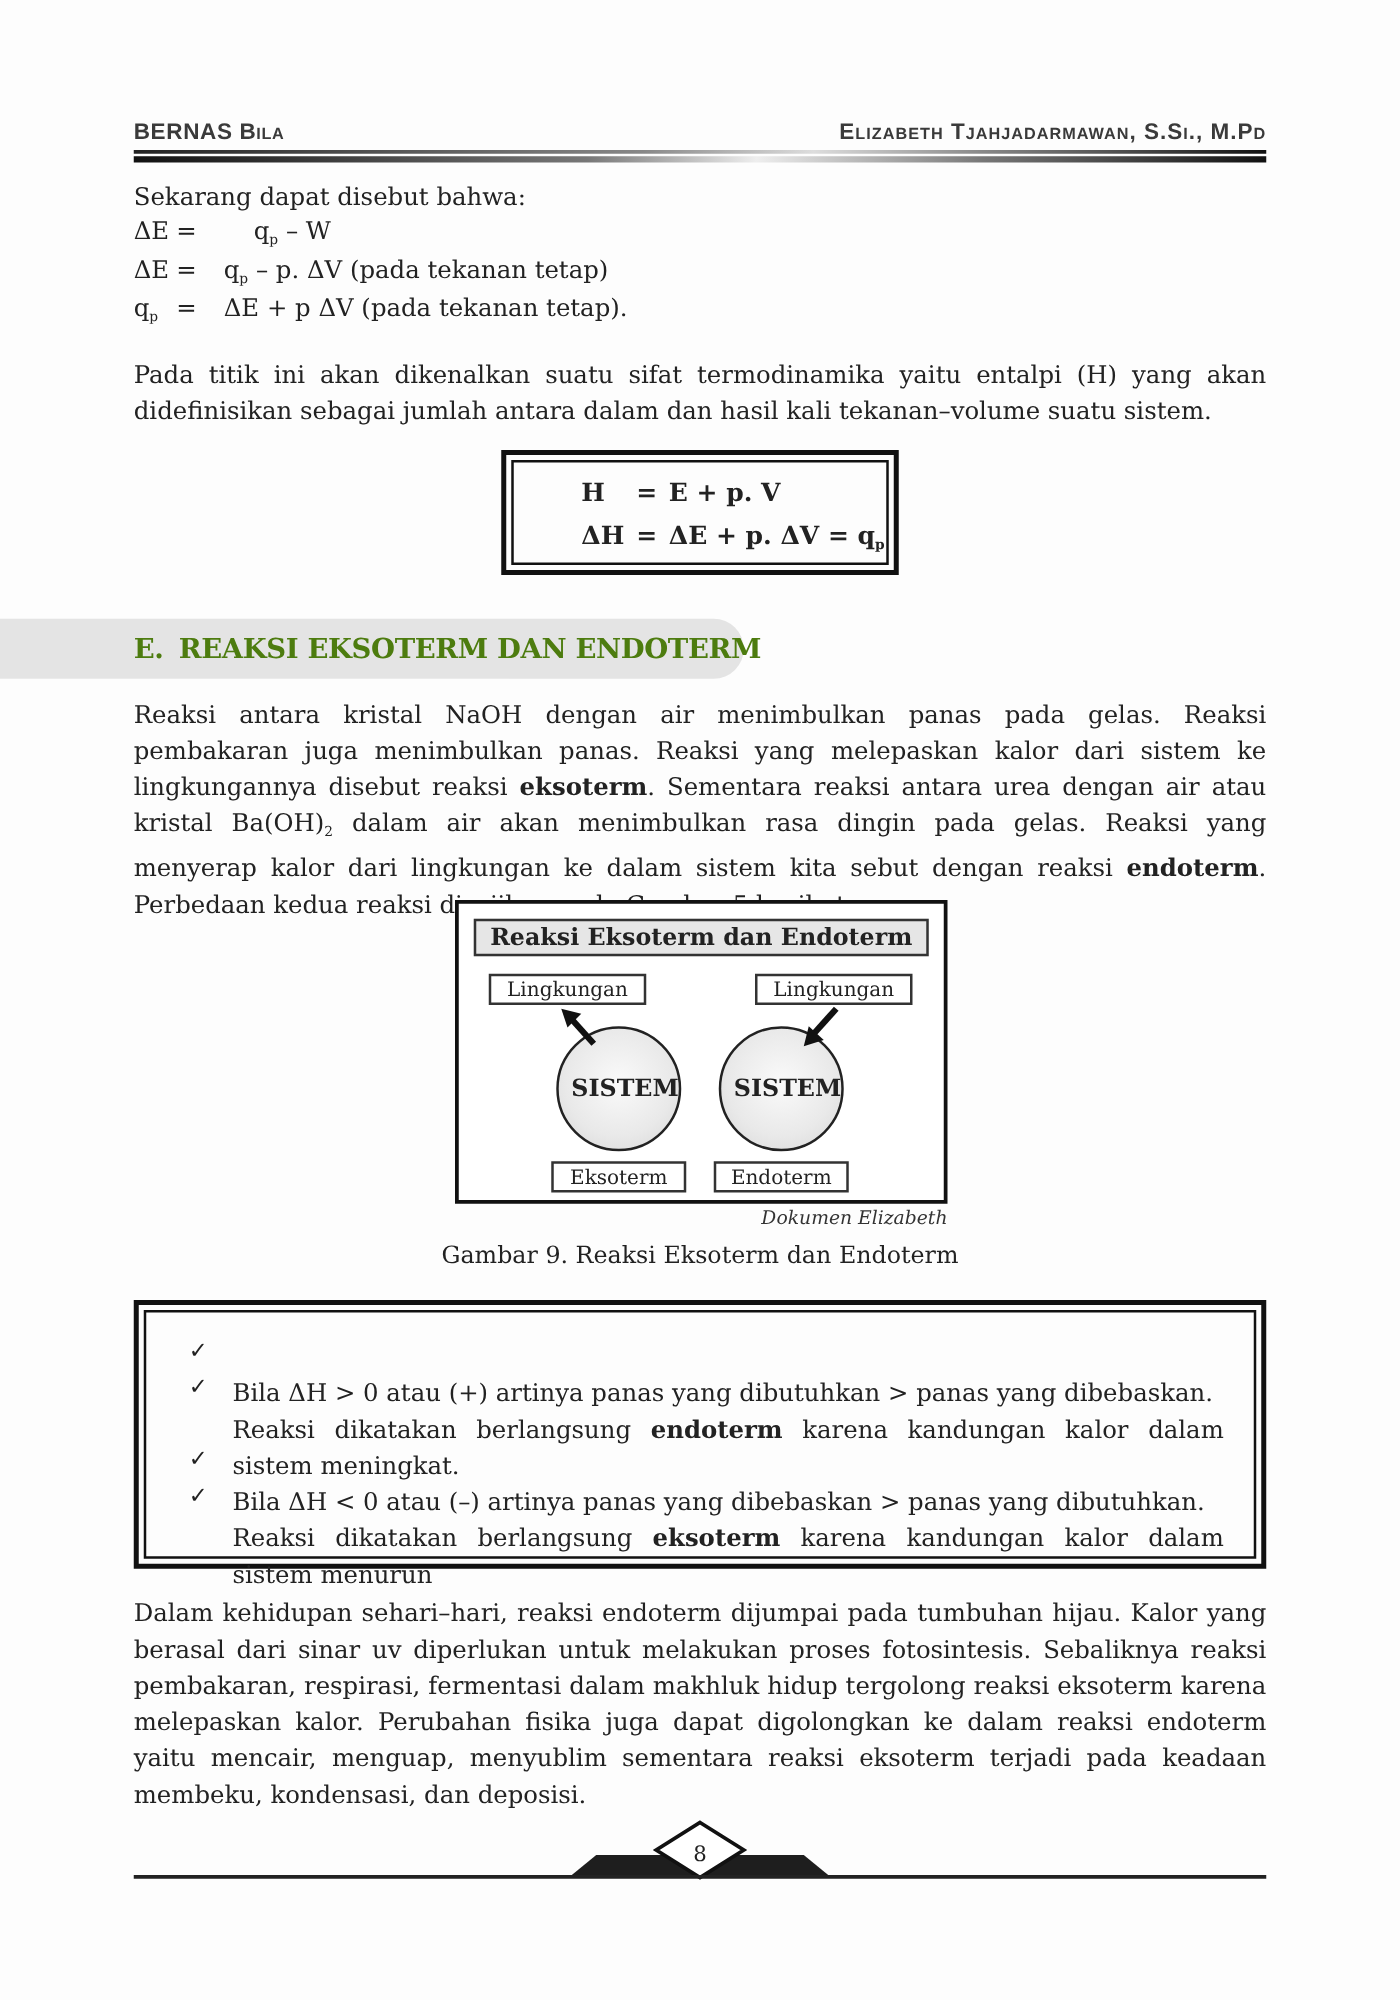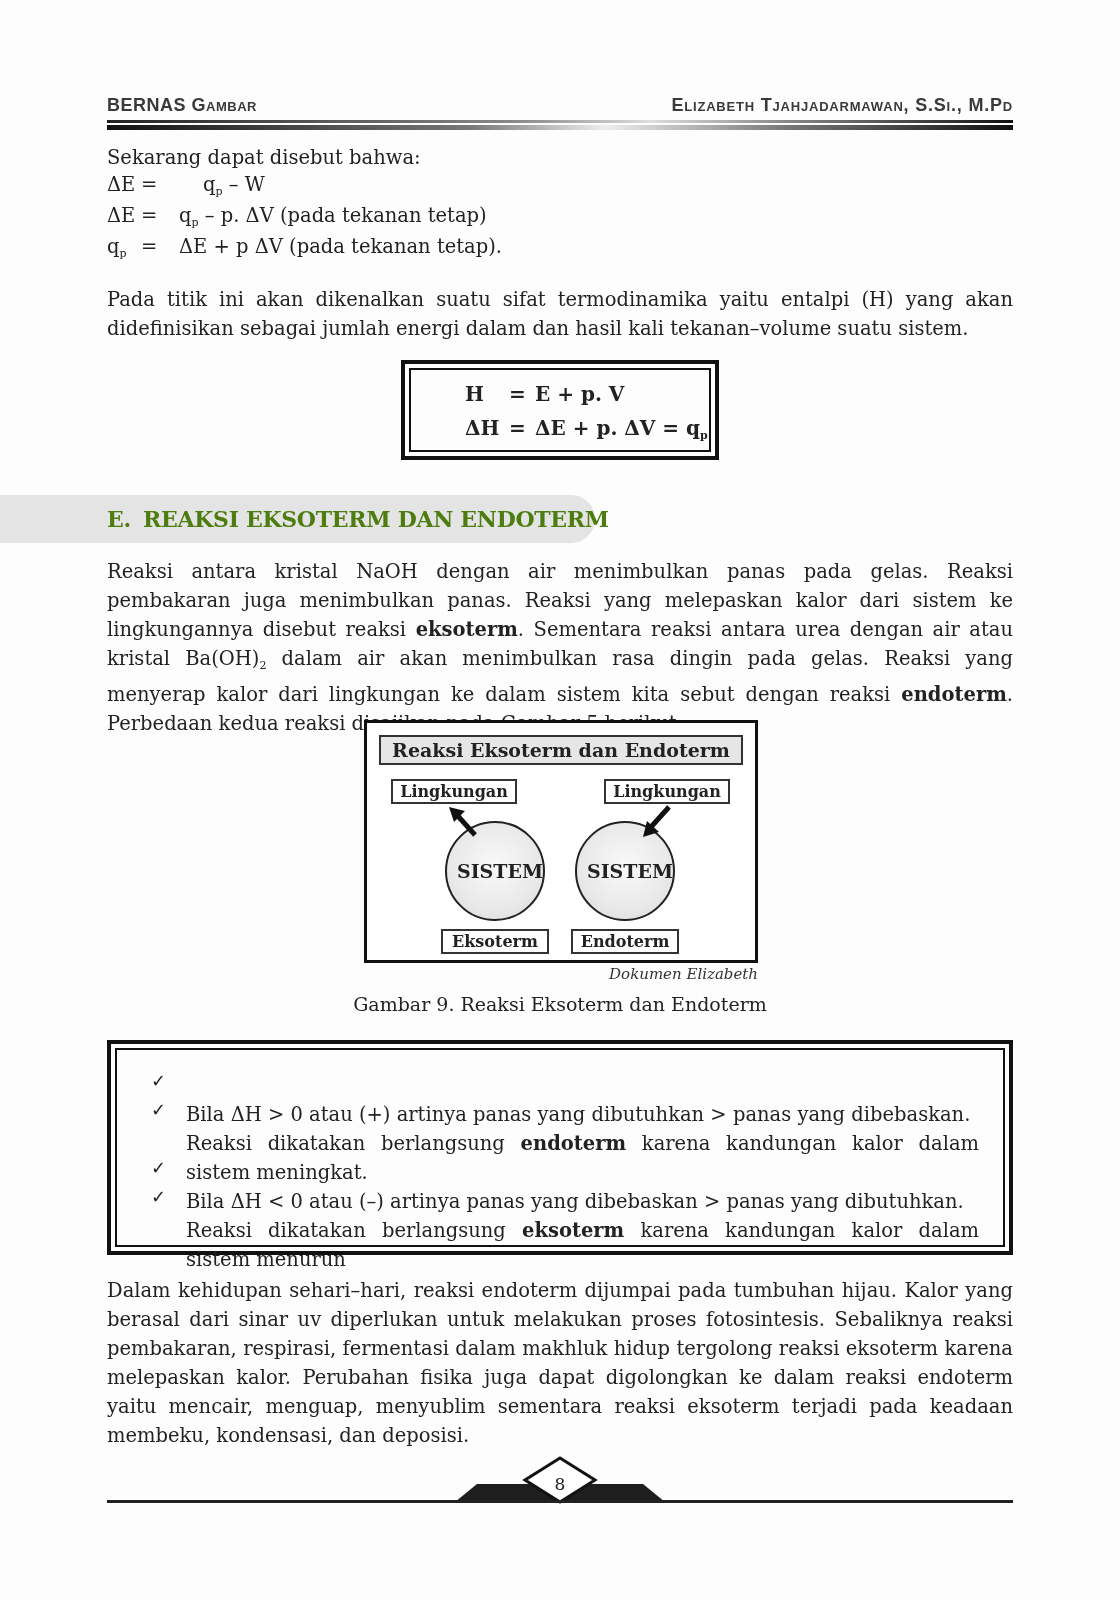--- a/index.html
+++ b/index.html
@@ -22,41 +22,41 @@
   .fbox{left:401px;top:360px;width:318px;height:100px;border:4px solid #111;box-sizing:border-box;}
   .fbox-inner{position:absolute;left:4px;top:4px;right:4px;bottom:4px;border:2px solid #111;}
   .frow{position:absolute;font-weight:bold;font-size:20px;white-space:nowrap;}
   
   .sec{left:0;top:495px;width:595px;height:48px;background:#e4e4e4;border-radius:0 26px 26px 0;}
   .sec-text{left:107px;top:506px;font-weight:bold;font-size:22px;letter-spacing:-0.3px;color:#4d7c0f;}
   
   .fig{left:364px;top:720px;width:394px;height:243px;border:3px solid #111;box-sizing:border-box;background:#fff;}
   .fig-title{position:absolute;left:12px;top:12px;width:364px;height:30px;background:#e6e6e6;border:2px solid #333;box-sizing:border-box;
      font-weight:bold;font-size:19px;text-align:center;line-height:26px;}
-  .fig-box{position:absolute;height:25px;border:2px solid #333;box-sizing:border-box;background:#fff;font-weight:bold;font-size:16px;text-align:center;line-height:21px;}
+  .fig-box{position:absolute;height:25px;border:2px solid #333;box-sizing:border-box;background:#fff;font-weight:normal;font-size:16px;text-align:center;line-height:21px;}
   .fig-circle{position:absolute;width:100px;height:100px;border-radius:50%;border:2px solid #222;box-sizing:border-box;
      background:radial-gradient(circle at 50% 45%,#fafafa 0%,#e9e9e9 60%,#d6d6d6 100%);
      font-weight:bold;font-size:19px;text-align:right;line-height:96px;}
   .fig-credit{right:362px;top:965px;font-style:italic;font-size:15px;color:#333;}
   .fig-caption{left:0;width:1120px;text-align:center;top:993px;font-size:19px;}
   
   .cbox{left:107px;top:1040px;width:906px;height:215px;border:4px solid #111;box-sizing:border-box;}
   .cbox-inner{position:absolute;left:4px;top:4px;right:4px;bottom:4px;border:2px solid #111;}
   .citem{position:absolute;left:40px;right:30px;font-size:19.5px;line-height:29px;text-align:justify;}
   .citem .ck{position:absolute;left:0;top:0;font-size:18px;}
   .citem .ct{display:block;margin-left:35px;margin-top:34px;}
   
   .foot-line{left:107px;top:1500px;width:906px;height:3px;background:#222;}
 </style>
 </head>
 <body>
 
 <div class="abs hdr-left">
   <span>BERNAS</span>
-  <span class="sc">Gambar</span>
+  <span class="sc">Bila</span>
 </div>
 <div class="abs hdr-right">Elizabeth Tjahjadarmawan, S.Si., M.Pd</div>
 <div class="abs hdr-line1"></div>
 <div class="abs hdr-line2"></div>
 
 <div class="abs txt" style="left:107px;top:143px;">Sekarang dapat disebut bahwa:</div>
 
 <div class="eq-row" style="top:173px;">
   <span style="left:0;"><span style="position:static">ΔE</span></span>
   <span style="left:34px;">=</span>
@@ -66,21 +66,21 @@
   <span style="left:0;"><span style="position:static">ΔE</span></span>
   <span style="left:34px;">=</span>
   <span style="left:72px;"><span style="position:static">q</span><sub>p</sub><span style="position:static"> – p. ΔV (pada tekanan tetap)</span></span>
 </div>
 <div class="eq-row" style="top:235px;">
   <span style="left:0;"><span style="position:static">q</span><sub>p</sub></span>
   <span style="left:34px;">=</span>
   <span style="left:72px;">ΔE + p ΔV (pada tekanan tetap).</span>
 </div>
 
-<div class="abs para" style="top:285px;">Pada titik ini akan dikenalkan suatu sifat termodinamika yaitu entalpi (H) yang akan didefinisikan sebagai jumlah energi dalam dan hasil kali tekanan–volume suatu sistem.</div>
+<div class="abs para" style="top:285px;">Pada titik ini akan dikenalkan suatu sifat termodinamika yaitu entalpi (H) yang akan didefinisikan sebagai jumlah antara dalam dan hasil kali tekanan–volume suatu sistem.</div>
 
 <div class="abs fbox">
   <div class="fbox-inner"></div>
   <div class="frow" style="left:60px;top:18px;">
     <span style="display:inline-block;width:44px;">H</span><span style="display:inline-block;width:26px;">=</span><span>E + p. V</span>
   </div>
   <div class="frow" style="left:60px;top:52px;">
     <span style="display:inline-block;width:44px;">ΔH</span><span style="display:inline-block;width:26px;">=</span><span>ΔE + p. ΔV = q</span><sub>p</sub>
   </div>
 </div>

